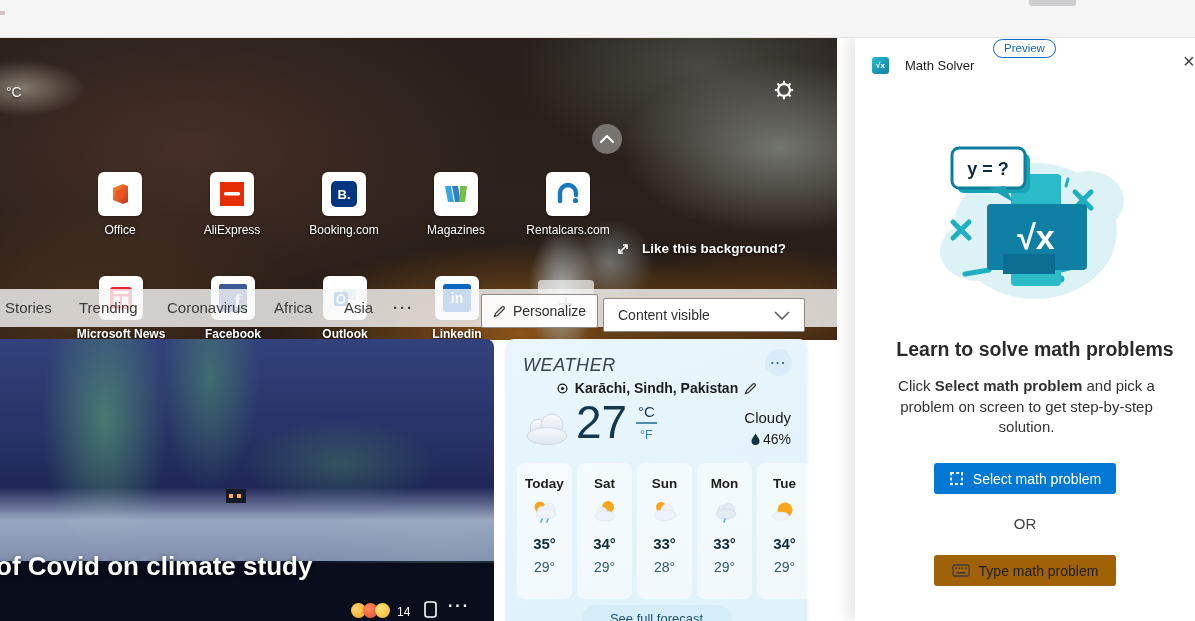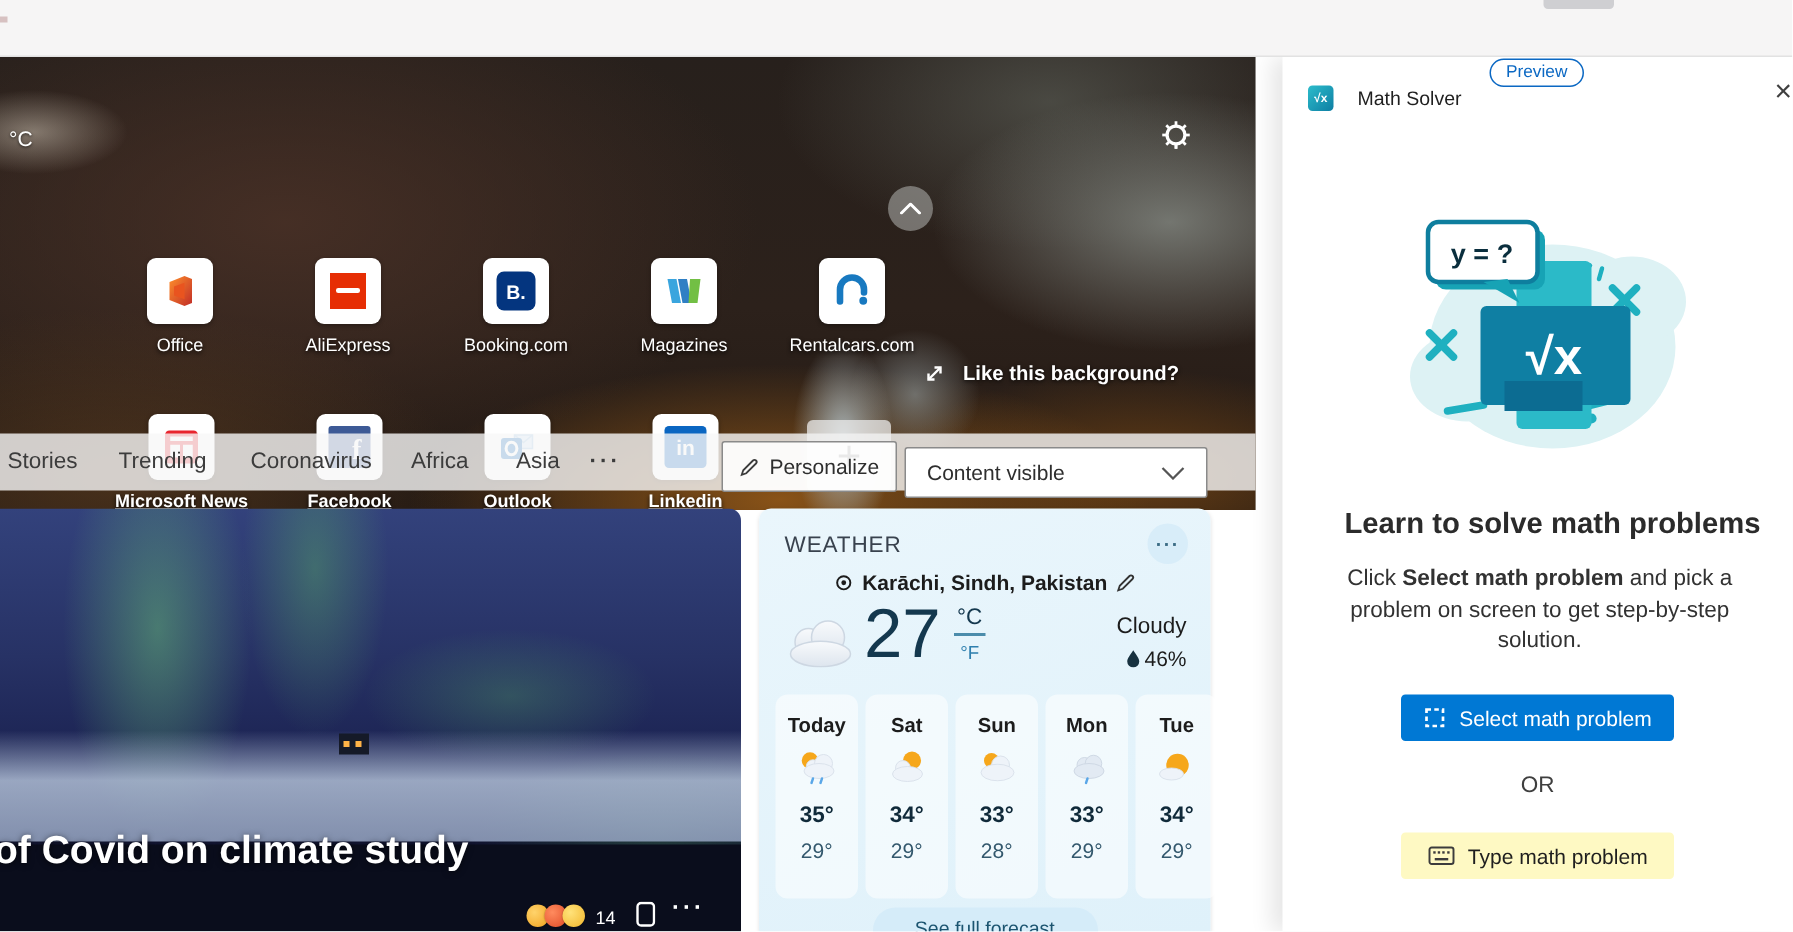--- a/index.html
+++ b/index.html
@@ -108,22 +108,22 @@
   .reaction.r2 { background:radial-gradient(circle at 35% 35%, #ffe27a, #f2b62c); }
   .reaction-count { position:absolute; left:397px; top:266px; color:#fff; font-size:12px; }
   .bookmark { position:absolute; left:424px; top:262px; cursor:pointer; }
   .news-more { position:absolute; left:448px; top:258px; color:#fff; font-size:16px;
     letter-spacing:2px; font-weight:bold; cursor:pointer; }
 
   
   .weather-card { position:absolute; left:506px; top:339px; width:301px; height:282px;
     background:linear-gradient(160deg,#eaf6fc,#dff1fa); border-radius:8px 8px 0 0; z-index:2;
     box-shadow:0 1px 3px rgba(0,0,0,.12); }
-  .w-title { position:absolute; left:17px; top:16px; font-size:15px; letter-spacing:.6px;
-    color:#39424e; }
+  .w-title { position:absolute; left:17px; top:16px; font-size:18px; letter-spacing:.6px;
+    color:#39424e;font-style:italic; }
   .w-more { position:absolute; right:15px; top:10px; width:27px; height:27px; border-radius:50%;
     background:#d8edf9; color:#3a6b84; font-size:13px; font-weight:bold; letter-spacing:1px;
     display:flex; align-items:center; justify-content:center; cursor:pointer; }
   .w-loc { position:absolute; left:0; top:41px; width:100%; display:flex; align-items:center;
     justify-content:center; gap:6px; font-size:14px; font-weight:bold; color:#1c1c1c; }
   .w-current { position:absolute; left:14px; top:62px; width:273px; height:56px; }
   .w-cloud { position:absolute; left:0; top:12px; }
   .w-temp { position:absolute; left:56px; top:-6px; font-size:46px; color:#14384e; }
   .w-units { position:absolute; left:116px; top:2px; text-align:center; }
   .w-unit-c { font-size:15px; color:#14384e; border-bottom:2px solid #4b8cab; padding:0 2px 2px; cursor:pointer; }
@@ -158,21 +158,21 @@
     font-size:19.5px; color:#2b2b2b;margin-left:10px; }
   .sp-desc { position:absolute; left:20px; top:338px; width:303px; text-align:center;
     font-size:15px; line-height:1.38; color:#323232; }
   .sp-desc b { font-weight:bold; }
   .sp-btn { position:absolute; left:50%; transform:translateX(-50%); width:182px; height:31px;
     border:none; border-radius:3px; font-family:"Liberation Sans",sans-serif; font-size:14px;
     display:flex; align-items:center; justify-content:center; gap:9px; cursor:pointer; }
   .sp-select { top:425px; background:#0078d4; color:#fff; }
   .sp-or { position:absolute; left:0; top:477px; width:100%; text-align:center; font-size:15px;
     color:#3f3f3f; }
-  .sp-type { top:517px; background:#fef9c3; color:#1f1f1f; }
+  .sp-type { top:517px; background:#a16207; color:#1f1f1f; }
 </style>
 </head>
 <body>
 
 <div class="screen">
 
   <div class="chrome-strip">
     <div class="chrome-mark"></div>
     <div class="chrome-tab-remnant"></div>
   </div>

